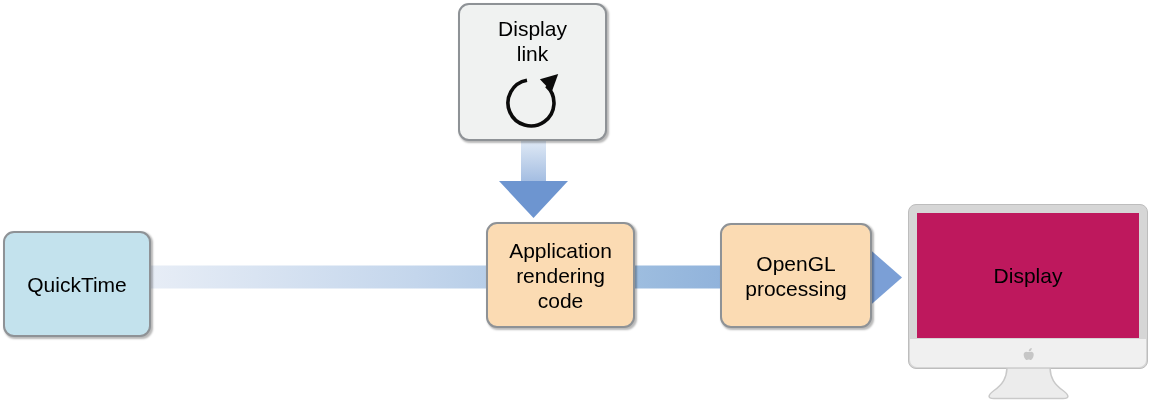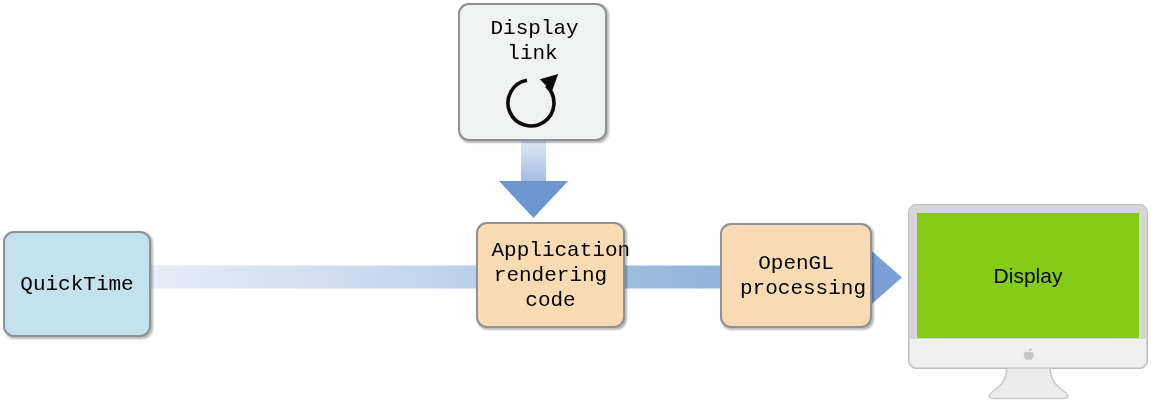--- a/index.html
+++ b/index.html
@@ -12,38 +12,38 @@
   html,body{margin:0;padding:0;background:#fff;}
   body{font-family:"Liberation Sans","DejaVu Sans",sans-serif;color:var(--text);}
   .canvas{position:relative;width:1151px;height:402px;background:#fff;overflow:hidden;}
   .connectors{position:absolute;left:0;top:0;}
   .node{
     position:absolute;display:flex;align-items:center;justify-content:center;
     border:2px solid var(--node-border);border-radius:11px;
     font-size:21px;line-height:25px;text-align:center;
     box-shadow:1.5px 1.5px 2px rgba(0,0,0,.28);
   }
-  .node span{display:block;margin:0 auto;font-family:Liberation Mono, monospace;}
+  .node span{display:block;margin:0 auto;}
   .node-blue{background:var(--node-blue);margin-top:9px;}
   .node-orange{background:var(--node-orange);}
   .node-gray{background:var(--node-gray);}
   .n-quicktime{left:3px;top:222px;width:144px;height:102px;}
   .n-texture{left:230px;top:223px;width:143px;height:101px;}
   .n-texture span{width:104px;}
-  .n-app{left:476px;top:222px;width:145px;height:102px;}
+  .n-app{left:486px;top:222px;width:145px;height:102px;}
   .n-app span{width:118px;}
   .n-processing{left:720px;top:223px;width:148px;height:101px;}
   .n-processing span{width:112px;}
   .n-displaylink{left:458px;top:3px;width:145px;height:134px;flex-direction:column;justify-content:flex-start;}
   .n-displaylink .dl-label{width:84px;margin-top:11px;}
   .n-displaylink .dl-icon{margin-top:2px;}
   
   .monitor{position:absolute;left:908px;top:204px;width:238px;height:163px;
     background:var(--monitor-frame);border:1.5px solid var(--monitor-border);border-radius:8px;}
-  .monitor-screen{position:absolute;left:8px;top:8px;right:8px;height:125px;background:#84cc16;
+  .monitor-screen{position:absolute;left:8px;top:8px;right:8px;height:125px;background:#be185d;
     display:flex;align-items:center;justify-content:center;font-size:21px;}
   .monitor-chin{position:absolute;left:1px;right:1px;bottom:1px;height:28px;
     background:var(--monitor-chin);border-radius:0 0 7px 7px;
     display:flex;align-items:center;justify-content:center;}
   .monitor-stand{position:absolute;left:970px;top:368px;}
   svg stop.f1{stop-color:var(--flow-1);} svg stop.f2{stop-color:var(--flow-2);}
   svg stop.f3{stop-color:var(--flow-3);} svg stop.f4{stop-color:var(--flow-4);}
   svg stop.v1{stop-color:var(--vert-top);} svg stop.v2{stop-color:var(--vert-bottom);}
 </style>
 </head>

